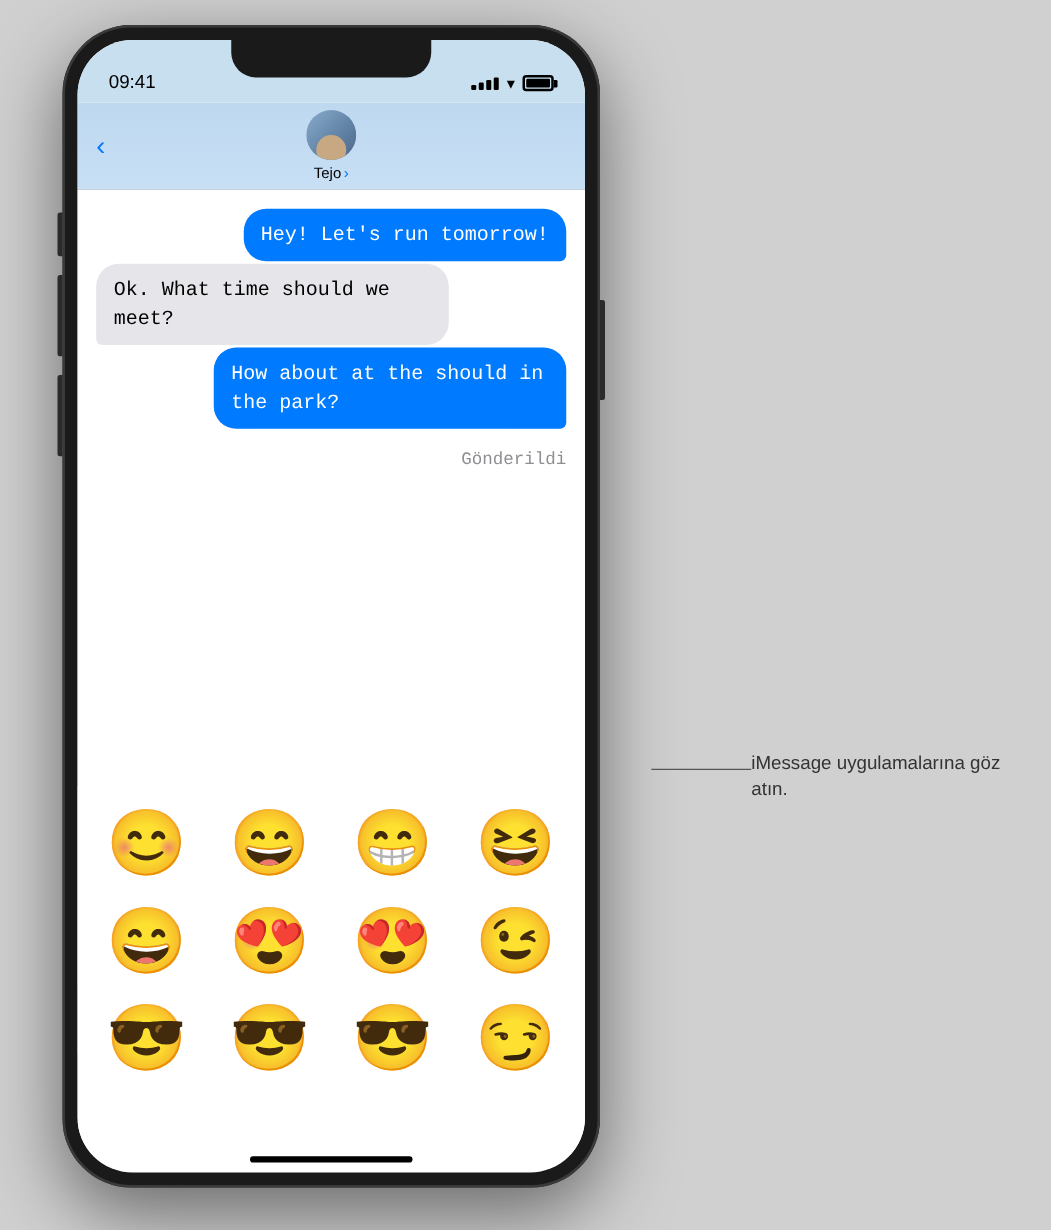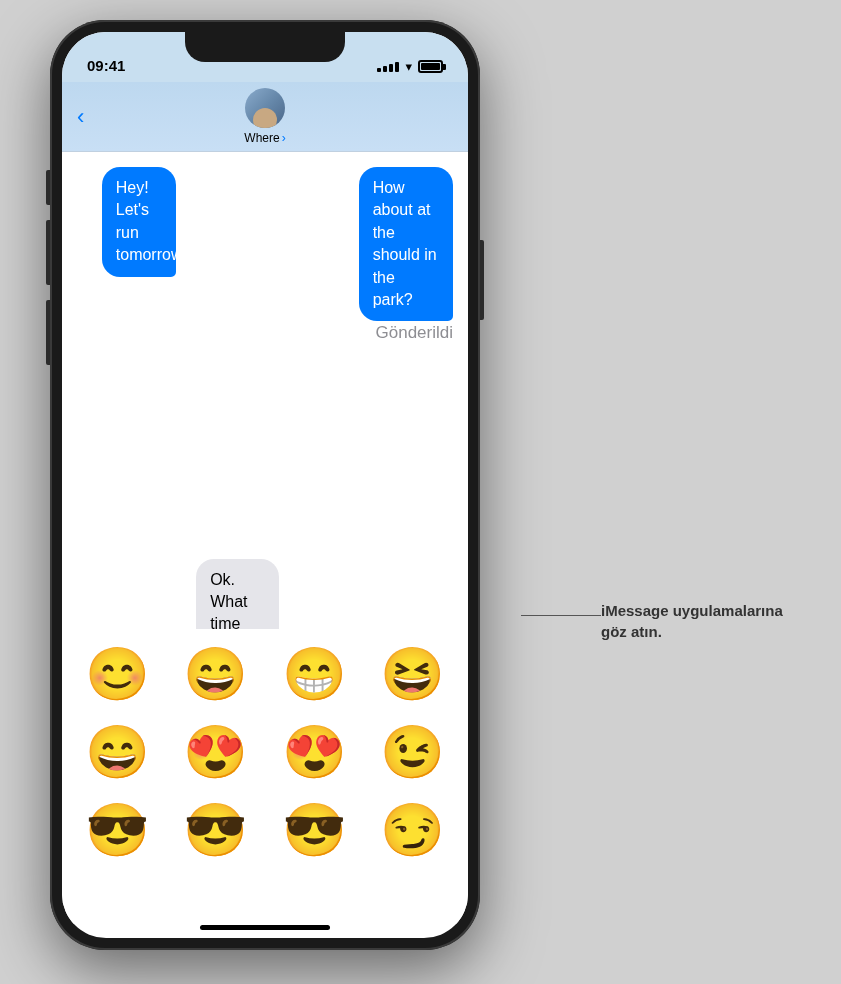--- a/index.html
+++ b/index.html
@@ -105,21 +105,21 @@
       right: 0;
       height: 50px;
       display: flex;
       align-items: flex-end;
       padding: 0 25px 8px;
       background: linear-gradient(180deg, #c8dff0 0%, #c8dff0 100%);
       z-index: 50;
     }
     .status-time {
       font-size: 15px;
-      font-weight: 700;
+      font-weight: 400;
       color: #000;
       flex: 1;
     }
     .status-icons {
       display: flex;
       align-items: center;
       gap: 6px;
     }
     .signal-bars {
       display: flex;
@@ -237,22 +237,23 @@
     .chat-area {
       position: absolute;
       top: 120px;
       left: 0;
       right: 0;
       bottom: 210px;
       background: #fff;
       overflow-y: auto;
       padding: 15px;
       display: flex;
-      flex-direction: row;
-      gap: 20px;
+      flex-direction: column;
+      gap: 2px;
+      font-family: Liberation Mono, monospace;
     }
 
     
     .bubble-row {
       display: flex;
       flex-direction: column;
     }
     .bubble-row.sent {
       align-items: flex-end;
     }
@@ -271,23 +272,23 @@
       background: #007aff;
       color: #fff;
       border-bottom-right-radius: 5px;
     }
     .bubble.received {
       background: #e5e5ea;
       color: #000;
       border-bottom-left-radius: 5px;
     }
     .delivered-text {
-      font-size: 17px;
+      font-size: 14px;
       color: #8e8e93;
-      margin-top: 2px;
+      margin-top: 17px;
       text-align: center;
     }
 
     
     .input-bar {
       position: absolute;
       bottom: 150px;
       left: 0;
       right: 0;
       height: 60px;
@@ -419,21 +420,20 @@
       border-radius: 3px;
       z-index: 200;
     }
 
     
     .callout {
       position: absolute;
       right: 40px;
       top: 600px;
       width: 200px;
-      font-weight: bold;
     }
     .callout-line {
       position: absolute;
       left: -80px;
       top: 15px;
       width: 80px;
       height: 1px;
       background: #555;
     }
     .callout-text {
@@ -476,21 +476,21 @@
         <div class="back-btn">
           <span class="chevron-left">‹</span>
         </div>
         <div class="contact-center">
           <div class="avatar">
             <div class="avatar-img">
               <div class="avatar-person"></div>
             </div>
           </div>
           <div class="contact-name">
-            <span>Where</span>
+            <span>Tejo</span>
             <span class="chevron-right-small">›</span>
           </div>
         </div>
       </div>
 
       <div class="chat-area">
 
         <div class="bubble-row sent">
           <div class="bubble sent">Hey! Let's run tomorrow!</div>
         </div>

